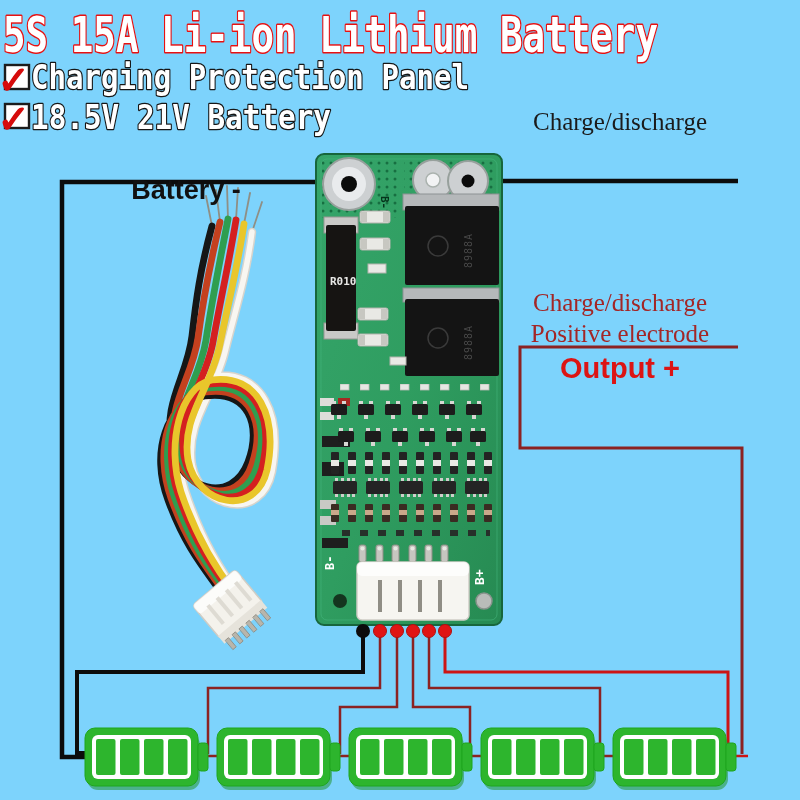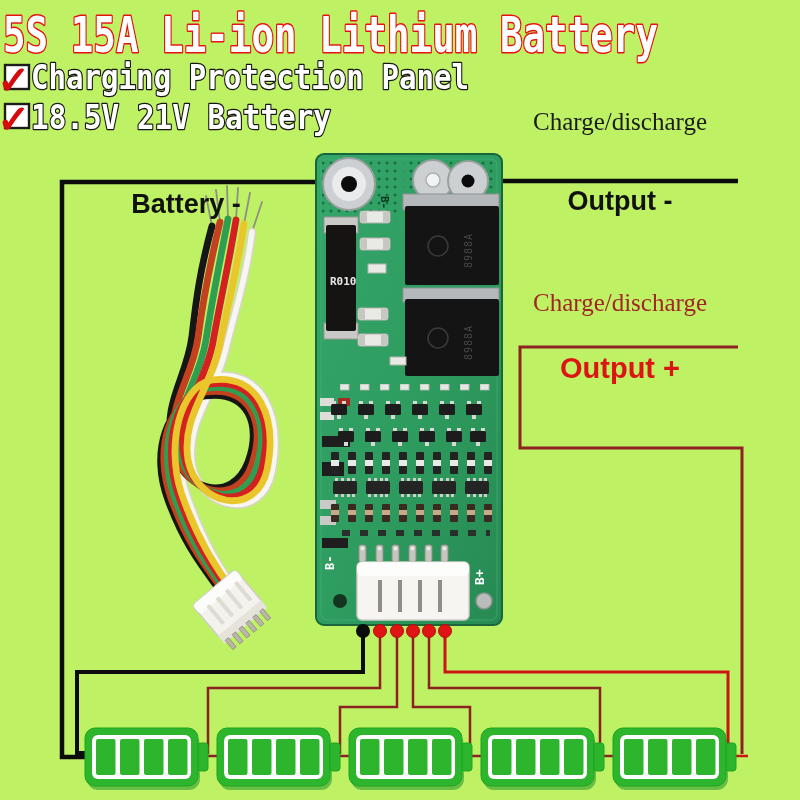--- a/index.html
+++ b/index.html
@@ -1,23 +1,23 @@
 <!DOCTYPE html>
 <html><head>
 <meta charset="utf-8">
 <style>
   html,body{margin:0;padding:0;background:#ffffff;}
-  .canvas{position:relative;width:800px;height:800px;background:#bef264;overflow:hidden;
+  .canvas{position:relative;width:800px;height:800px;background:#7dd3fc;overflow:hidden;
           font-family:"Liberation Sans",sans-serif;}
   svg{position:absolute;left:0;top:0;}
   .note{position:absolute;text-align:center;}
   .note div{white-space:nowrap;font-family:Liberation Serif, serif;}
   .neg-note{left:500px;top:106px;width:240px;font-size:25px;line-height:32px;color:#1b1b1b;}
   .out-minus{left:500px;top:186px;width:240px;font-size:27px;font-weight:bold;color:#111111;}
-  .batt-minus{left:98px;top:189px;width:176px;font-size:27px;font-weight:bold;color:#111111;}
+  .batt-minus{left:98px;top:175px;width:176px;font-size:27px;font-weight:bold;color:#111111;}
   .pos-note{left:500px;top:287px;width:240px;font-size:25px;line-height:31px;color:#a32626;}
   .out-plus{left:500px;top:352px;width:240px;font-size:29px;font-weight:bold;color:#dc1414;}
   text.headline{font-family:"DejaVu Sans Mono","Liberation Mono",monospace;font-weight:bold;
                 paint-order:stroke;stroke-linejoin:round;}
   text.silk{font-family:"DejaVu Sans Mono",monospace;font-weight:bold;}
 </style>
 </head>
 <body>
 
 <div class="canvas">
@@ -293,20 +293,20 @@
     <use href="#bat" x="217" y="728"></use>
     <use href="#bat" x="349" y="728"></use>
     <use href="#bat" x="481" y="728"></use>
     <use href="#bat" x="613" y="728"></use>
   </g>
 </svg>
 
 <div class="note neg-note">
   <div>Charge/discharge</div>
 </div>
-<div class="note out-minus">Output -</div>
 <div class="note batt-minus">Battery -</div>
 <div class="note pos-note">
   <div>Charge/discharge</div>
+  <div>Positive electrode</div>
 </div>
 <div class="note out-plus">Output +</div>
 
 </div>
 
 </body></html>

